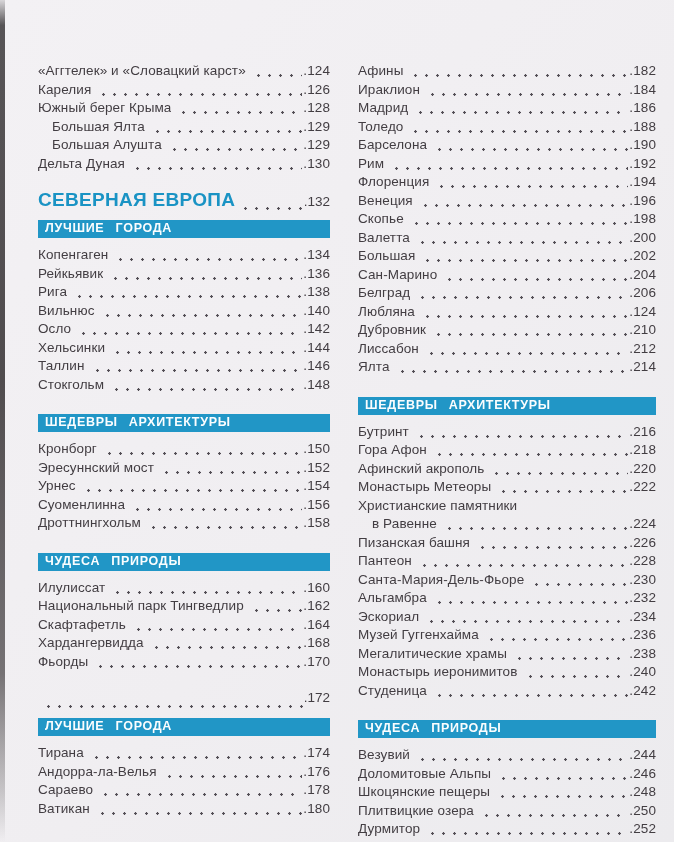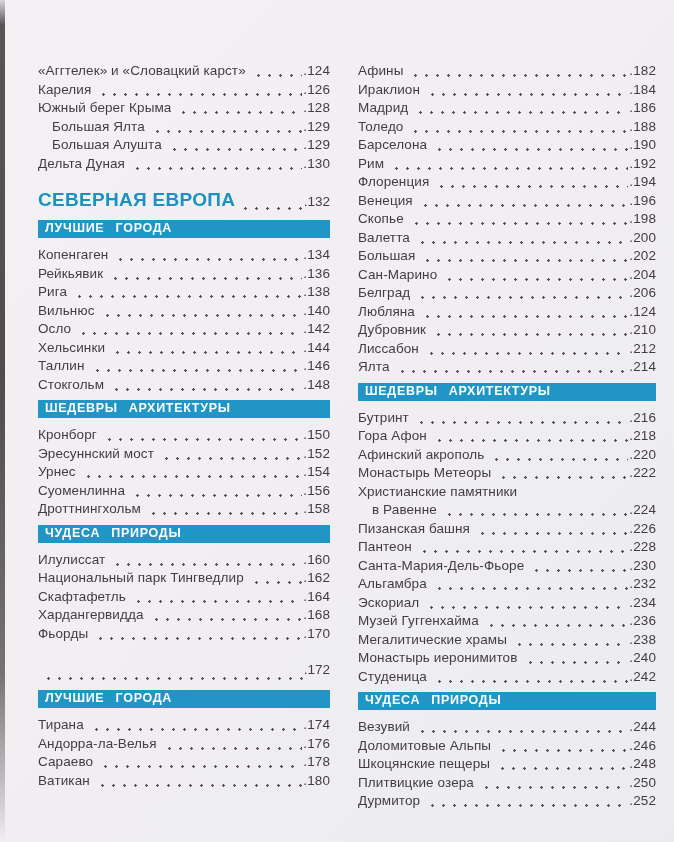--- a/index.html
+++ b/index.html
@@ -55,21 +55,21 @@
     height:26px;line-height:26px;
     font-size:13.5px;color:#423d42;
   }
   .chapter .chapter-title{
     font-size:19px;font-weight:bold;color:#1a93c4;
     letter-spacing:.3px;white-space:nowrap;
   }
   .chapter .leader{margin-left:3px;}
 
   .banner{
-    margin-top:6px;
+    margin-top:20px;
     background:#2196c6;
     color:#fbfdfe;
     font-size:12.5px;font-weight:bold;
     letter-spacing:.7px;word-spacing:7px;
     line-height:13px;
     padding:2px 4px 3px 7px;
   }
   .chapter + .banner{margin-top:7px;}
   .banner + .entries{margin-top:8px;}
   .entries + .chapter{margin-top:14px;}

